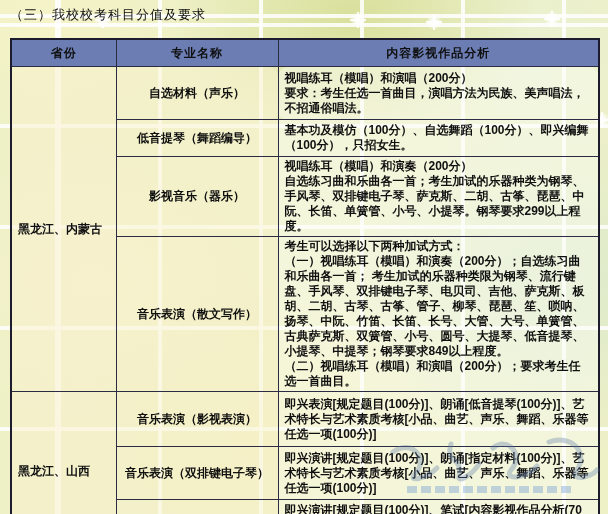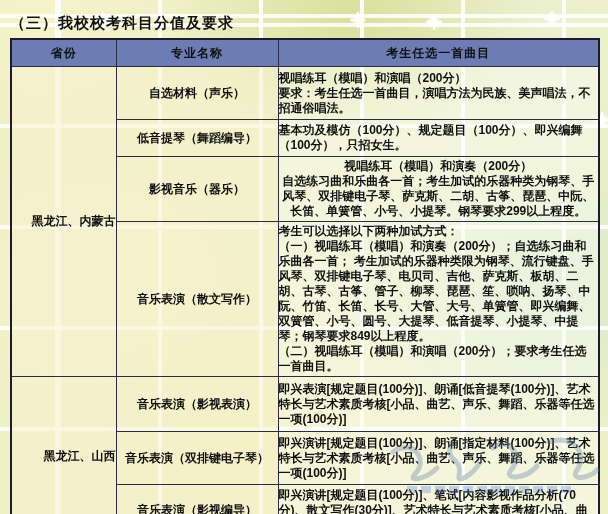--- a/index.html
+++ b/index.html
@@ -12,47 +12,47 @@
       repeating-linear-gradient(0deg, rgba(255,255,255,.85) 0 4px, rgba(255,255,255,0) 4px 101px),
       radial-gradient(220px 160px at 8% 4%, rgba(246,243,200,.95), rgba(246,243,200,0) 70%),
       radial-gradient(260px 180px at 58% 3%, rgba(213,221,148,.85), rgba(213,221,148,0) 70%),
       radial-gradient(240px 200px at 88% 10%, rgba(233,240,210,.85), rgba(233,240,210,0) 70%),
       radial-gradient(300px 240px at 92% 55%, rgba(214,232,206,.75), rgba(214,232,206,0) 70%),
       radial-gradient(280px 220px at 45% 85%, rgba(244,238,188,.8), rgba(244,238,188,0) 70%),
       radial-gradient(260px 200px at 15% 55%, rgba(247,243,205,.8), rgba(247,243,205,0) 70%);
     background-position: 57px 0, 0 18px, 0 0, 0 0, 0 0, 0 0, 0 0, 0 0;
   }
   .page-title{
-    position:absolute;left:10px;top:14px;
-    font-size:15px;font-weight:bold;color:#111;letter-spacing:1px;
+    position:absolute;left:10px;top:6px;
+    font-size:13px;font-weight:normal;color:#111;letter-spacing:1px;
   }
   table.score-table{
     position:absolute;left:10px;top:38px;width:588px;
     border-collapse:collapse;table-layout:fixed;
     border:2px solid #1c1c2e;
   }
   .score-table th,.score-table td{
     border:1px solid #2b2b44;
     font-size:12px;font-weight:bold;color:#101010;
-    padding:2px 0;vertical-align:middle;
+    padding:2px 6px;vertical-align:middle;
   }
   .score-table th{
     background:#6b7db3;height:22px;text-align:center;letter-spacing:1px;
   }
   td.province{
-    background:rgba(247,241,205,0.55);text-align:right;width:105px;
+    background:rgba(247,241,205,0.55);text-align:left;width:105px;
   }
   td.major{
     background:rgba(247,242,205,0.5);text-align:center;width:162px;line-height:15px;
   }
   td.req{
     background:rgba(250,252,244,0.45);text-align:left;line-height:15px;
     white-space:pre-line;
   }
-  tr.r1 td{height:48px;} tr.r2 td{height:32px;} tr.r3 td{height:60px;text-align:center;}
+  tr.r1 td{height:48px;border-radius:10px;} tr.r2 td{height:32px;} tr.r3 td{height:60px;}
   tr.r4 td{height:148px;} tr.r5 td{height:50px;} tr.r6 td{height:48px;} tr.r7 td{height:46px;}
   .sp{
     position:absolute;width:16px;height:16px;pointer-events:none;
     background:radial-gradient(circle,#ffffff 18%,rgba(255,255,255,.7) 35%,rgba(255,255,255,0) 70%);
   }
   .sp::before,.sp::after{
     content:"";position:absolute;background:rgba(255,255,255,.9);
   }
   .sp::before{left:7px;top:0;width:2px;height:16px;}
   .sp::after{left:0;top:7px;width:16px;height:2px;}
@@ -75,41 +75,41 @@
 <table class="score-table">
   <colgroup>
     <col style="width:105px">
       <col style="width:162px">
       <col style="width:321px">
   </colgroup>
   <tbody>
       <tr>
     <th>省份</th>
     <th>专业名称</th>
-    <th>考生任选一首曲目</th>
+    <th>内容影视作品分析</th>
   </tr>
   <tr class="r1">
     <td class="province" rowspan="4">黑龙江、内蒙古</td>
     <td class="major">自选材料（声乐）</td>
     <td class="req">视唱练耳（模唱）和演唱（200分）
 要求：考生任选一首曲目，演唱方法为民族、美声唱法，不招通俗唱法。</td>
   </tr>
   <tr class="r2">
     <td class="major">低音提琴（舞蹈编导）</td>
-    <td class="req">基本功及模仿（100分）、规定题目（100分）、即兴编舞（100分），只招女生。</td>
+    <td class="req">基本功及模仿（100分）、自选舞蹈（100分）、即兴编舞（100分），只招女生。</td>
   </tr>
   <tr class="r3">
     <td class="major">影视音乐（器乐）</td>
     <td class="req">视唱练耳（模唱）和演奏（200分）
 自选练习曲和乐曲各一首；考生加试的乐器种类为钢琴、手风琴、双排键电子琴、萨克斯、二胡、古筝、琵琶、中阮、长笛、单簧管、小号、小提琴。钢琴要求299以上程度。</td>
   </tr>
   <tr class="r4">
     <td class="major">音乐表演（散文写作）</td>
     <td class="req">考生可以选择以下两种加试方式：
-（一）视唱练耳（模唱）和演奏（200分）；自选练习曲和乐曲各一首； 考生加试的乐器种类限为钢琴、流行键盘、手风琴、双排键电子琴、电贝司、吉他、萨克斯、板胡、二胡、古琴、古筝、管子、柳琴、琵琶、笙、唢呐、扬琴、中阮、竹笛、长笛、长号、大管、大号、单簧管、即兴编舞、双簧管、小号、圆号、大提琴、低音提琴、小提琴、中提琴；钢琴要求849以上程度。
+（一）视唱练耳（模唱）和演奏（200分）；自选练习曲和乐曲各一首； 考生加试的乐器种类限为钢琴、流行键盘、手风琴、双排键电子琴、电贝司、吉他、萨克斯、板胡、二胡、古琴、古筝、管子、柳琴、琵琶、笙、唢呐、扬琴、中阮、竹笛、长笛、长号、大管、大号、单簧管、古典萨克斯、双簧管、小号、圆号、大提琴、低音提琴、小提琴、中提琴；钢琴要求849以上程度。
 （二）视唱练耳（模唱）和演唱（200分）；要求考生任选一首曲目。</td>
   </tr>
   <tr class="r5">
     <td class="province" rowspan="3">黑龙江、山西</td>
     <td class="major">音乐表演（影视表演）</td>
     <td class="req">即兴表演[规定题目(100分)]、朗诵[低音提琴(100分)]、艺术特长与艺术素质考核[小品、曲艺、声乐、舞蹈、乐器等任选一项(100分)]</td>
   </tr>
   <tr class="r6">
     <td class="major">音乐表演（双排键电子琴）</td>
     <td class="req">即兴演讲[规定题目(100分)]、朗诵[指定材料(100分)]、艺术特长与艺术素质考核[小品、曲艺、声乐、舞蹈、乐器等任选一项(100分)]</td>

